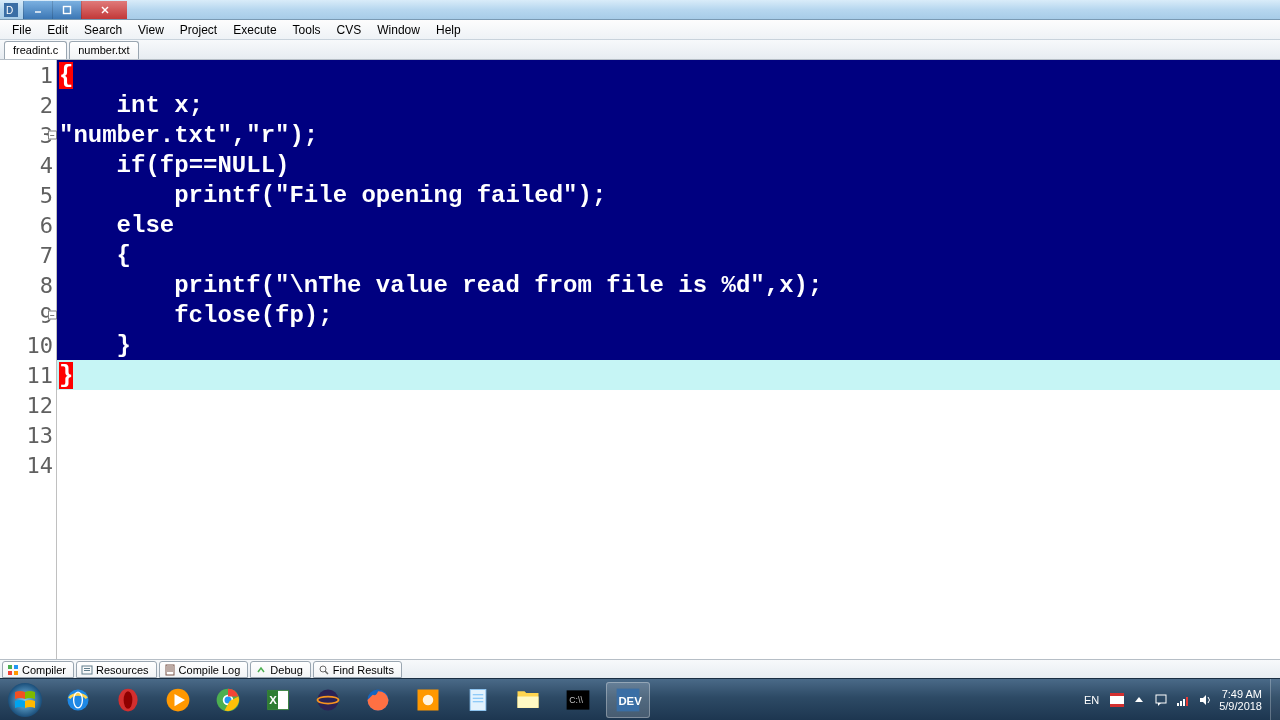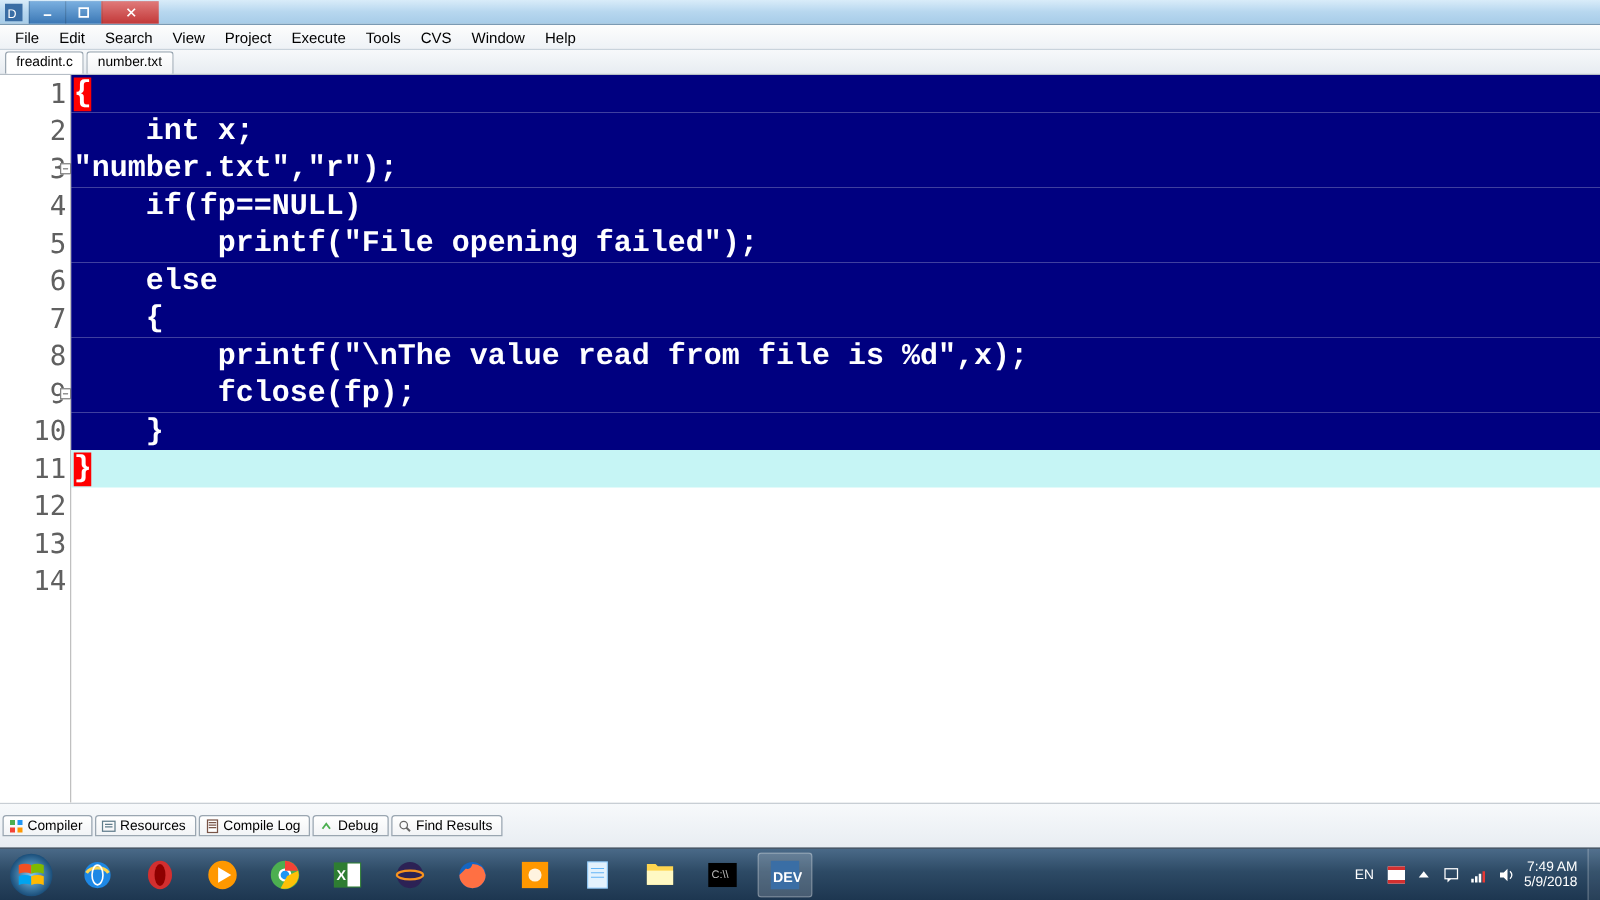--- a/index.html
+++ b/index.html
@@ -32,21 +32,21 @@
 .gutter .ln-row { height: 30px; display:flex; align-items:center; justify-content:flex-end; padding-right:3px; font-family: Consolas, monospace; font-size: 22px; color:#606060; position: relative; }
 .gutter .fold { position:absolute; right:-1px; top:50%; transform:translateY(-50%); width:9px; height:9px; border:1px solid #808080; background:#fff; font-size:8px; line-height:7px; text-align:center; color:#404040; }
 .code-area { flex:1; position:relative; font-family: Consolas, "Courier New", monospace; font-size: 24px; font-weight:bold; }
 .code-line { height:30px; display:flex; align-items:center; white-space:pre; background:#000080; color:#fff; padding-left:2px; }
 .code-line.current { background:#c6f5f5; }
 .tok-kw { color:#fff; }
 .tok-str { color:#fff; }
 .brace-hl { background:#ff0000; color:#fff; display:inline-block; padding:0 0; }
 
 
-.bottom-tabs { height: 36px; background: linear-gradient(to bottom,#f7f9fb,#e8edf2); border-top:1px solid #b6bec6; display:flex; align-items:center; padding-left:2px; gap:2px; }
+.bottom-tabs { height: 19px; background: linear-gradient(to bottom,#f7f9fb,#e8edf2); border-top:1px solid #b6bec6; display:flex; align-items:center; padding-left:2px; gap:2px; }
 .bottom-tabs .btab { height:17px; padding:1px 7px 0 4px; font-size:11px; border:1px solid #9aa6b1; border-radius:3px 3px 0 0; background:linear-gradient(to bottom,#fff,#f2f4f6); display:inline-flex; align-items:center; gap:3px; }
 .btab svg { width:12px; height:12px; }
 
 
 .taskbar { height: 42px; background: linear-gradient(to bottom, #4a6a88 0%, #2d4a65 45%, #1d3650 100%); display:flex; align-items:center; padding:0 0 0 0; border-top: 1px solid #1a2e42;}
 .start-orb { width:50px; height:42px; display:flex; align-items:center; justify-content:center; }
 .task-icons { flex:1; display:flex; align-items:center; gap:6px; padding-left:6px; }
 .task-icon { width:44px; height:36px; border-radius:3px; display:flex; align-items:center; justify-content:center; }
 .task-icon.active { background:rgba(255,255,255,.18); box-shadow:inset 0 0 0 1px rgba(255,255,255,.3);}
 .tray { display:flex; align-items:center; gap:6px; padding-right:4px; color:#fff; font-size:11px;justify-content:space-between; }

